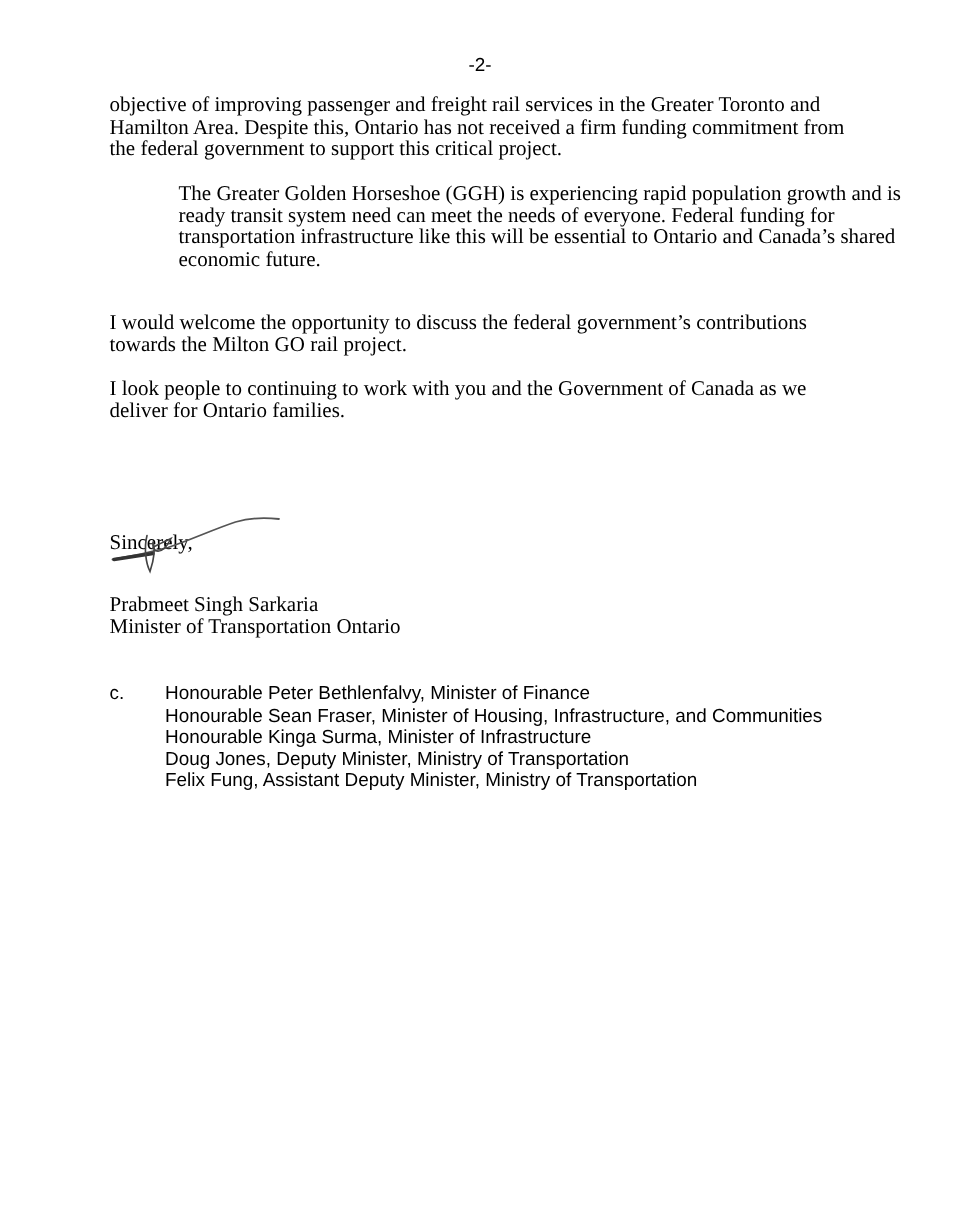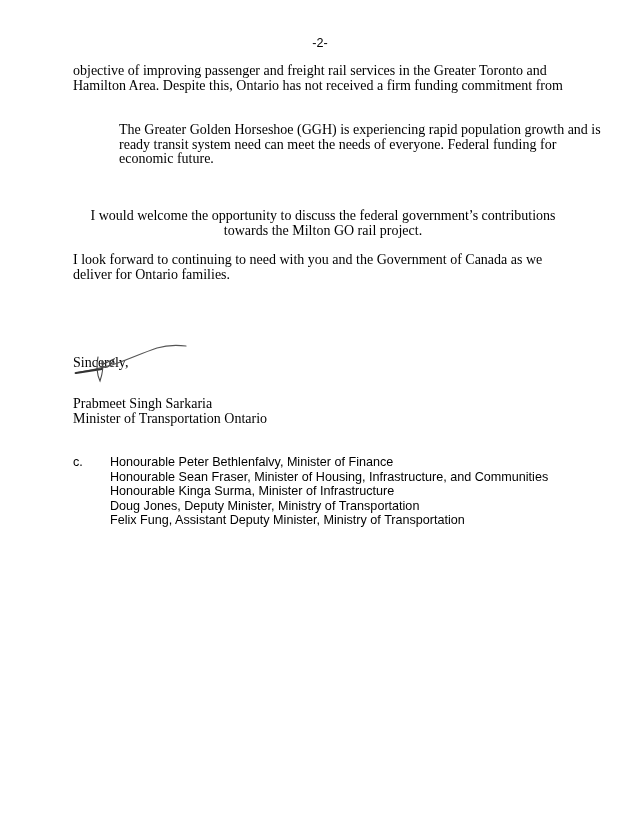--- a/index.html
+++ b/index.html
@@ -39,21 +39,21 @@
       font-size: 14px;
       line-height: 14.6px;
       margin: 0;
       font-family: Liberation Serif, serif;
     }
     .body-text p {
       margin: 0;
     }
     .para-1 { top: 64px; }
     .para-2 { top: 123px; margin-left: 46px; }
-    .para-3 { top: 209px; text-align: center; }
+    .para-3 { top: 209px; }
     .para-4 { top: 253px; }
     .closing { top: 312px; margin-top: 44px; }
     .signature {
       position: absolute;
       left: 72px;
       top: 335px;
       width: 118px;
       height: 50px;
     }
     .signer { top: 397px; }
@@ -87,35 +87,37 @@
 </head>
 <body>
 
 <div class="page">
 
   <div class="page-number">-2-</div>
 
   <div class="body-text para-1">
     <p>objective of improving passenger and freight rail services in the Greater Toronto and</p>
     <p>Hamilton Area. Despite this, Ontario has not received a firm funding commitment from</p>
+    <p>the federal government to support this critical project.</p>
   </div>
 
   <div class="body-text para-2">
     <p>The Greater Golden Horseshoe (GGH) is experiencing rapid population growth and is</p>
     <p>ready transit system need can meet the needs of everyone. Federal funding for</p>
+    <p>transportation infrastructure like this will be essential to Ontario and Canada’s shared</p>
     <p>economic future.</p>
   </div>
 
   <div class="body-text para-3">
     <p>I would welcome the opportunity to discuss the federal government’s contributions</p>
     <p>towards the Milton GO rail project.</p>
   </div>
 
   <div class="body-text para-4">
-    <p>I look forward to continuing to need with you and the Government of Canada as we</p>
+    <p>I look people to continuing to work with you and the Government of Canada as we</p>
     <p>deliver for Ontario families.</p>
   </div>
 
   <div class="body-text closing">Sincerely,</div>
 
   <svg class="signature" viewBox="0 0 118 50" xmlns="http://www.w3.org/2000/svg">
     <path d="M3 38 C 15 36, 25 34, 40 30 C 55 25, 70 18, 85 13 C 95 10, 105 10, 114 11" fill="none" stroke="#555555" stroke-width="1.2" stroke-linecap="round"></path>
     <path d="M4 38 L 30 34" fill="none" stroke="#333333" stroke-width="2.2" stroke-linecap="round"></path>
     <path d="M26 22 C 24 30, 25 40, 28 46 C 30 40, 32 32, 30 26 C 29 34, 36 36, 42 24 C 38 26, 33 28, 30 30" fill="none" stroke="#444444" stroke-width="1.1" stroke-linecap="round"></path>
   </svg>

